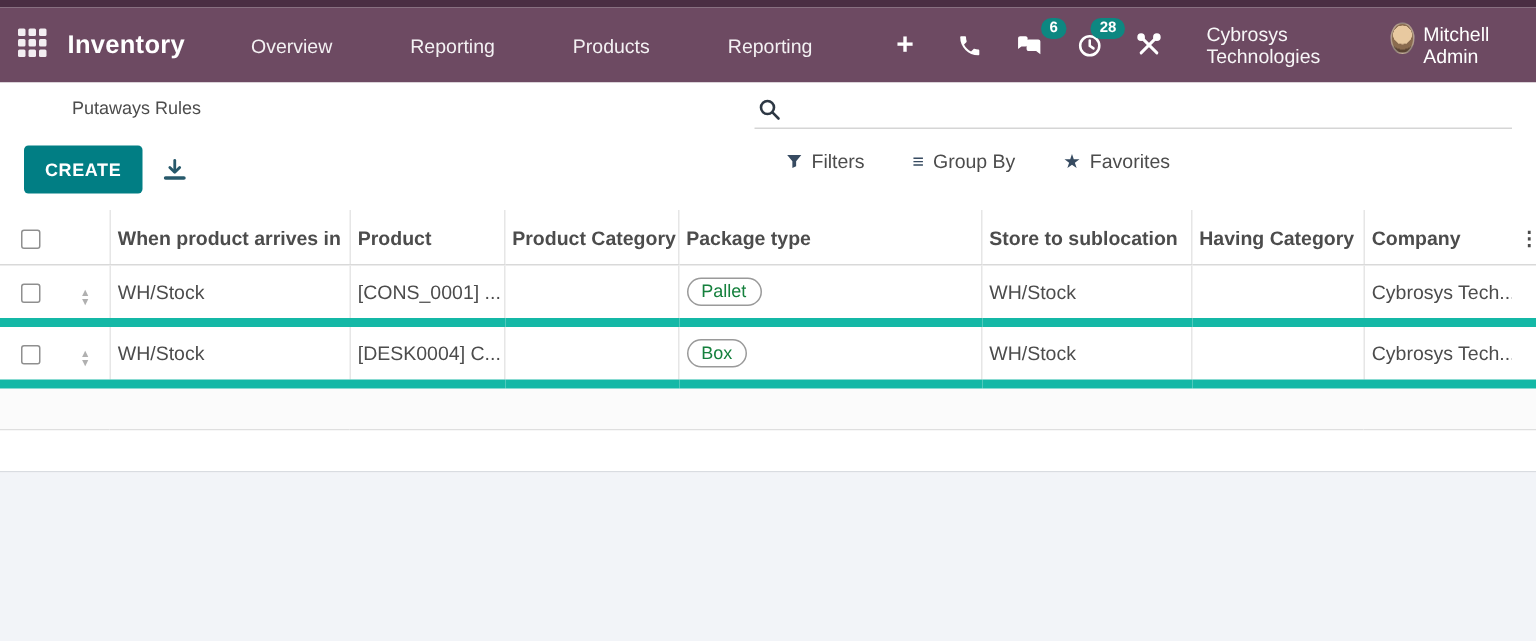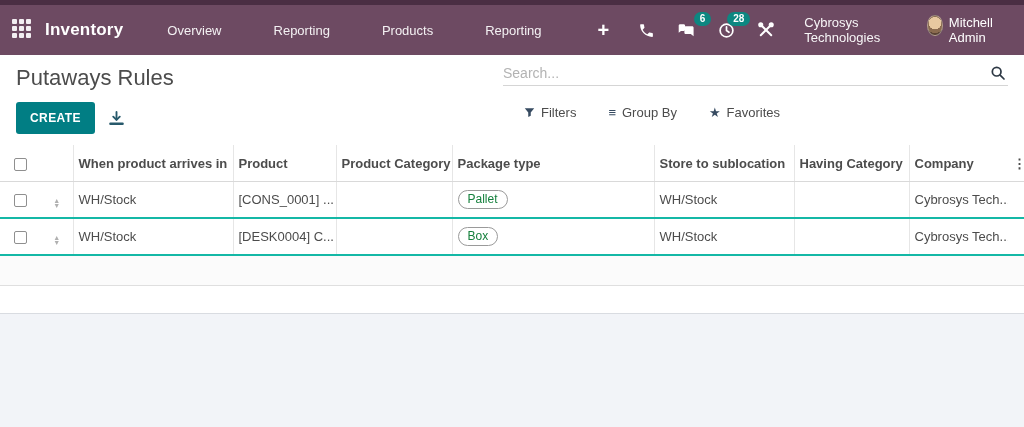--- a/index.html
+++ b/index.html
@@ -21,39 +21,39 @@
   .tray-btn svg { display:block; }
   .badge { position:absolute; top:-4px; right:-4px; background:#0d8781; color:#fff; font-size:10px; font-weight:bold; border-radius:9px; padding:2px 6px; line-height:1; }
   .company-name { font-size:13px; margin-left:18px; margin-right:26px; color:rgba(255,255,255,.95); cursor:pointer; }
   .user-menu { display:flex; align-items:flex-start; cursor:pointer; }
   .avatar { width:21px; height:21px; border-radius:50%; background:radial-gradient(circle at 50% 38%, #e8c9a0 0 45%, #8a6b4f 46% 70%, #5b4434 71%); margin-right:6px; border:1px solid rgba(255,255,255,.35); }
   .user-name { font-size:13px; color:#fff; }
 
   
   .control-panel { background:#fff; padding:8px 16px 2px 16px; }
   .cp-top { display:flex; align-items:flex-start; }
-  .page-title { font-size:22px; color:#4c4c4c; padding-top:2px; flex:1; }
+  .page-title { font-size:12px; color:#4c4c4c; padding-top:2px; flex:1;margin-left:32px; }
   .search-box { width:505px; display:flex; align-items:center; border-bottom:1px solid #d5d5d5; padding-bottom:4px; margin-top:2px; }
   .search-box input { flex:1; border:none; outline:none; font-size:14px; color:#4c4c4c; font-family:"Liberation Sans",sans-serif; }
   .search-box input::placeholder { color:#b3b3b3; }
   .search-icon-btn { cursor:pointer; display:flex; padding:0 2px; }
   .cp-bottom { position:relative; height:42px; display:flex; align-items:center; margin-top:6px; }
   .btn-create { background:#017e84; color:#fff; border:none; font-size:12px; font-weight:bold; letter-spacing:.4px; padding:9px 14px; border-radius:3px; cursor:pointer; font-family:"Liberation Sans",sans-serif; }
   .export-btn { margin-left:14px; cursor:pointer; display:flex; align-items:center; }
   .filter-group { position:absolute; left:508px; top:8px; display:flex; align-items:center; gap:32px; }
   .filter-item { display:flex; align-items:center; gap:6px; font-size:13px; color:#4c4c4c; cursor:pointer; }
   .filter-item .glyph { color:#374b61; font-size:13px; }
   .pager { margin-left:auto; display:flex; align-items:center; gap:10px; }
   .pager-value { font-size:13px; color:#4c4c4c; margin-right:8px; }
   .pager-arrow { cursor:pointer; display:flex; padding:2px 6px; }
 
   
   .list-table { width:1024px; border-collapse:collapse; table-layout:fixed; margin-top:4px; }
   .list-table th { font-size:13px; font-weight:bold; color:#4c4c4c; text-align:left; padding:11px 4px 10px 5px; border-bottom:1px solid #d9d9d9; background:#fff; white-space:nowrap; overflow:hidden; }
-  .list-table td { font-size:13px; color:#4c4c4c; padding:8px 4px 8px 5px; border-bottom:2px solid #14b8a6; white-space:nowrap; overflow:hidden; background:#fff; }
+  .list-table td { font-size:13px; color:#4c4c4c; padding:8px 4px 8px 5px; border-bottom:6px solid #14b8a6; white-space:nowrap; overflow:hidden; background:#fff; }
   .list-table .sep { border-left:1px solid #e6e6e6; }
   .list-table .cell-check, .list-table .head-check { text-align:center; padding-left:0; padding-right:0; }
   .checkbox { display:inline-block; width:13px; height:13px; border:1px solid #8f8f8f; border-radius:2px; background:#fff; vertical-align:middle; cursor:pointer; }
   .drag-handle { display:inline-flex; flex-direction:column; align-items:center; color:#b0b0b0; font-size:7px; line-height:.75; cursor:grab; }
   .pkg-badge { display:inline-block; border:1px solid #9a9a9a; border-radius:11px; padding:1px 9px 2px 9px; font-size:12px; color:#15803d; background:#fff; }
   .kebab { text-align:right; font-size:13px; color:#4c4c4c; padding-right:6px; cursor:pointer; font-weight:bold; }
   .filler-row td { background:#fbfbfb; height:30px; border-bottom:1px solid #dfdfdf; }
 
   .white-gap { height:28px; background:#fff; border-bottom:1px solid #d9dce1; }
   .bottom-area { flex:1; background:#f2f4f8; }
@@ -118,21 +118,20 @@
     <div class="user-menu">
       <div class="avatar"></div>
       <div class="user-name">Mitchell Admin</div>
     </div>
   </div>
 
   <div class="control-panel">
     <div class="cp-top">
       <div class="page-title">Putaways Rules</div>
       <div class="search-box">
-        <input type="text" placeholder="Search..." style="">
         <div class="search-icon-btn">
           <svg width="16" height="16" viewBox="0 0 24 24" fill="none" stroke="#2d3844" stroke-width="2.6">
               <circle cx="10" cy="10" r="6.5"></circle>
               <path d="M15.2 15.2L21 21" stroke-linecap="round"></path>
             </svg>
         </div>
       </div>
     </div>
     <div class="cp-bottom">
       <button class="btn-create">CREATE</button>

